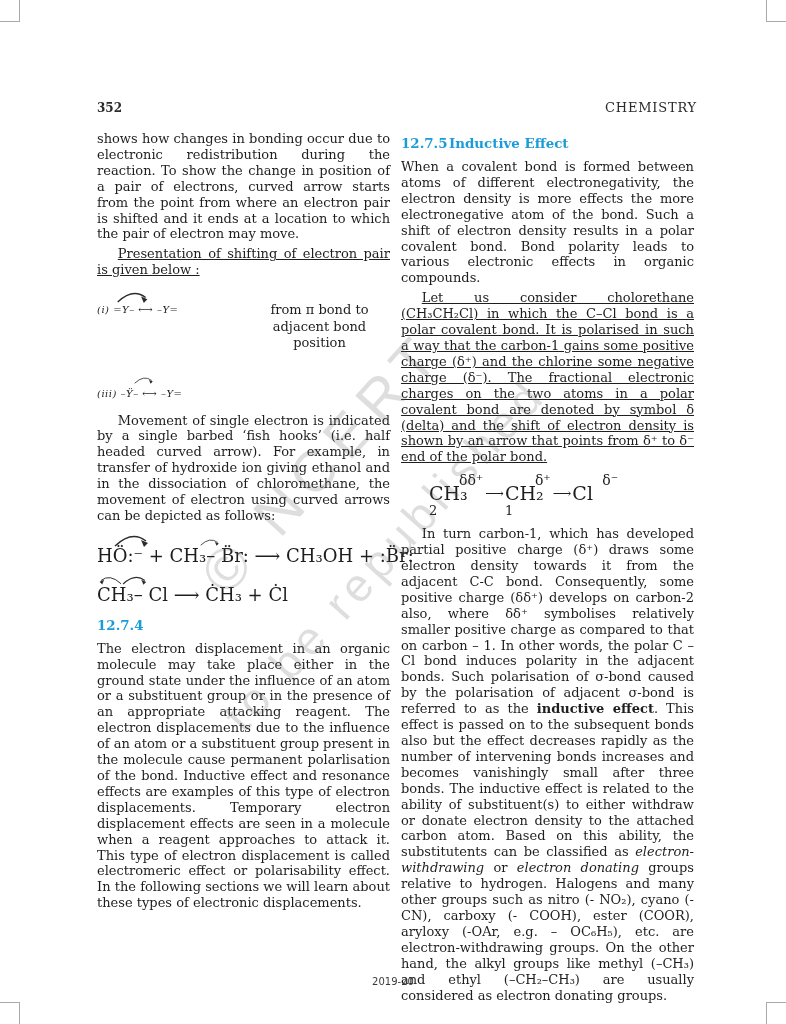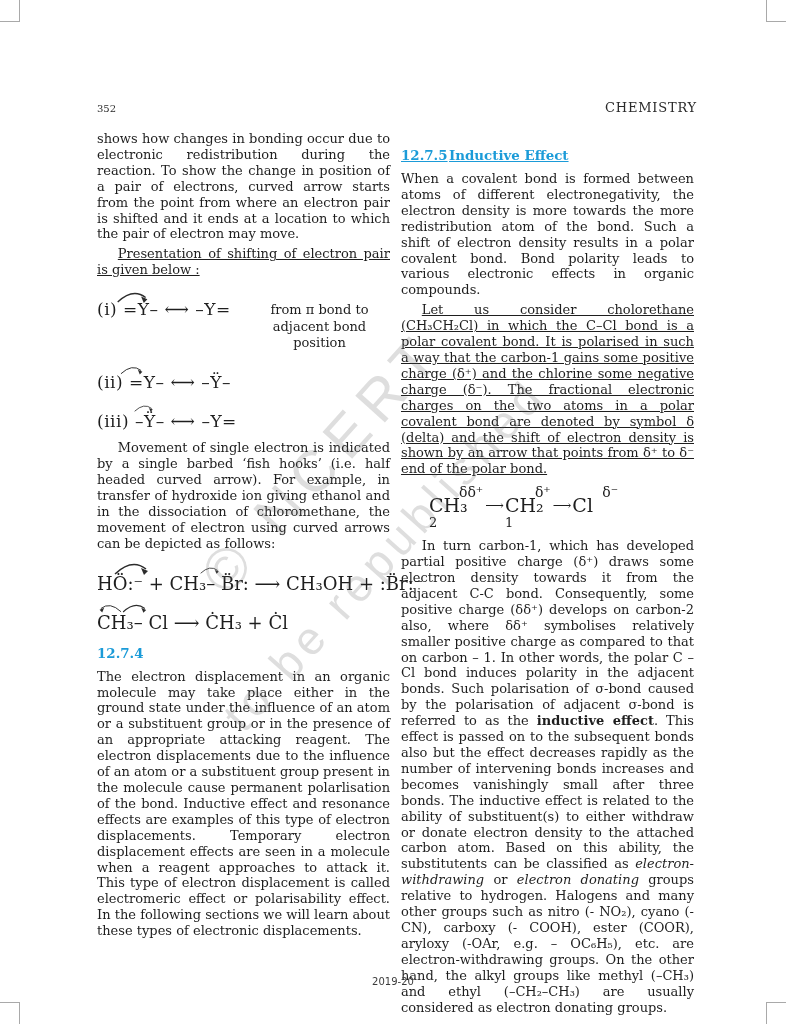--- a/index.html
+++ b/index.html
@@ -16,21 +16,21 @@
   .crop.tl{left:0;top:0;border-right:1px solid #a9a9a9;border-bottom:1px solid #a9a9a9;}
   .crop.tr{right:0;top:0;border-left:1px solid #a9a9a9;border-bottom:1px solid #a9a9a9;}
   .crop.bl{left:0;bottom:0;border-right:1px solid #a9a9a9;border-top:1px solid #a9a9a9;}
   .crop.br{right:0;bottom:0;border-left:1px solid #a9a9a9;border-top:1px solid #a9a9a9;}
 
   .header{
     position:absolute;left:97px;right:89px;top:100px;
     display:flex;justify-content:space-between;align-items:baseline;
     font-size:11.5px;color:#2b2b2b;
   }
-  .header .pgnum{font-size:10px;}
+  .header .pgnum{font-size:12px;font-weight:bold;}
   .header .journal{font-size:13px;letter-spacing:0.8px;}
 
   .columns{
     position:absolute;left:97px;top:131px;width:600px;
     display:flex;gap:11px;
   }
   .col{width:293px;font-size:13px;line-height:15.9px;text-align:justify;}
   .col p{margin:0;}
   .indent{text-indent:1.6em;}
   .mt4{margin-top:4px!important;text-decoration:underline;}
@@ -41,21 +41,21 @@
     display:flex;text-align:left;
   }
   h3.sec .num{flex:0 0 48px;}
   h3.sec .ttl{flex:1;}
 
   
   .shifts{margin-top:12px;}
   .shift-row{display:flex;margin-bottom:11px;align-items:flex-start;}
   .shift-formula{
     position:relative;flex:0 0 152px;padding-top:12px;
-    font-size:17px;letter-spacing:0.5px;white-space:nowrap;
+    font-size:10px;letter-spacing:0.5px;white-space:nowrap;font-style:italic;
   }
   .shift-desc{flex:1;padding-top:12px;text-align:center;line-height:16.5px;}
   .arc{position:absolute;}
 
   
   .eqs{margin:10px 0 2px 0;}
   .eq{position:relative;padding-top:14px;margin-bottom:9px;font-size:18px;white-space:nowrap;text-align:left;}
 
   
   .dipole{display:flex;margin:8px 0 8px 28px;text-align:left;}
@@ -119,28 +119,20 @@
             <svg class="arc" style="left:18px;top:1px;width:36px;height:13px" viewBox="0 0 40 14">
               <path d="M3,12 Q20,-4 34,7" fill="none" stroke="#2c2c2c" stroke-width="1.5"></path>
                 <path d="M36,9 l-7,-3 l3,7 z" fill="#2c2c2c"></path>
             </svg>
             <span>(i)</span>
             <span>=Y– ⟷ –Y=</span>
           </span>
           <span class="shift-desc">from π bond to adjacent bond position</span>
         </div>
         <div class="shift-row">
-          <span class="shift-formula">
-            <svg class="arc" style="left:22px;top:1px;width:26px;height:13px" viewBox="0 0 40 14">
-              <path d="M3,12 Q20,-4 34,7" fill="none" stroke="#2c2c2c" stroke-width="1.5"></path>
-                <path d="M36,9 l-7,-3 l3,7 z" fill="#2c2c2c"></path>
-            </svg>
-            <span>(ii)</span>
-            <span>=Y– ⟷ –Ÿ–</span>
-          </span>
         </div>
         <div class="shift-row">
           <span class="shift-formula">
             <svg class="arc" style="left:36px;top:0;width:22px;height:13px" viewBox="0 0 40 14">
               <path d="M3,12 Q20,-4 34,7" fill="none" stroke="#2c2c2c" stroke-width="1.5"></path>
                 <path d="M36,9 l-7,-3 l3,7 z" fill="#2c2c2c"></path>
             </svg>
             <span>(iii)</span>
             <span>–Ÿ– ⟷ –Y=</span>
           </span>
@@ -175,26 +167,26 @@
       </div>
 
       <h3 class="sec">
         <span class="num">12.7.4</span>
       </h3>
 
       <p>The electron displacement in an organic molecule may take place either in the ground state under the influence of an atom or a substituent group or in the presence of an appropriate attacking reagent. The electron displacements due to the influence of an atom or a substituent group present in the molecule cause permanent polarlisation of the bond. Inductive effect and resonance effects are examples of this type of electron displacements. Temporary electron displacement effects are seen in a molecule when a reagent approaches to attack it. This type of electron displacement is called electromeric effect or polarisability effect. In the following sections we will learn about these types of electronic displacements.</p>
     </div>
 
     <div class="col">
-      <h3 class="sec" style="margin-top:16px;text-decoration:underline;">
+      <h3 class="sec" style="margin-top:4px;">
         <span class="num">12.7.5</span>
         <span class="ttl">Inductive Effect</span>
       </h3>
 
-      <p>When a covalent bond is formed between atoms of different electronegativity, the electron density is more towards the more redistribution atom of the bond. Such a shift of electron density results in a polar covalent bond. Bond polarity leads to various electronic effects in organic compounds.</p>
+      <p>When a covalent bond is formed between atoms of different electronegativity, the electron density is more effects the more electronegative atom of the bond. Such a shift of electron density results in a polar covalent bond. Bond polarity leads to various electronic effects in organic compounds.</p>
       <p class="indent mt4">Let us consider cholorethane (CH₃CH₂Cl) in which the C–Cl bond is a polar covalent bond. It is polarised in such a way that the carbon-1 gains some positive charge (δ⁺) and the chlorine some negative charge (δ⁻). The fractional electronic charges on the two atoms in a polar covalent bond are denoted by symbol δ (delta) and the shift of electron density is shown by an arrow that points from δ⁺ to δ⁻ end of the polar bond.</p>
 
       <div class="dipole">
         <span class="grp">
           <span class="charge">δδ⁺</span>
           <span class="formula">CH₃</span>
           <span class="num">2</span>
         </span>
         <span class="darrow">
           <span class="sp"></span>

